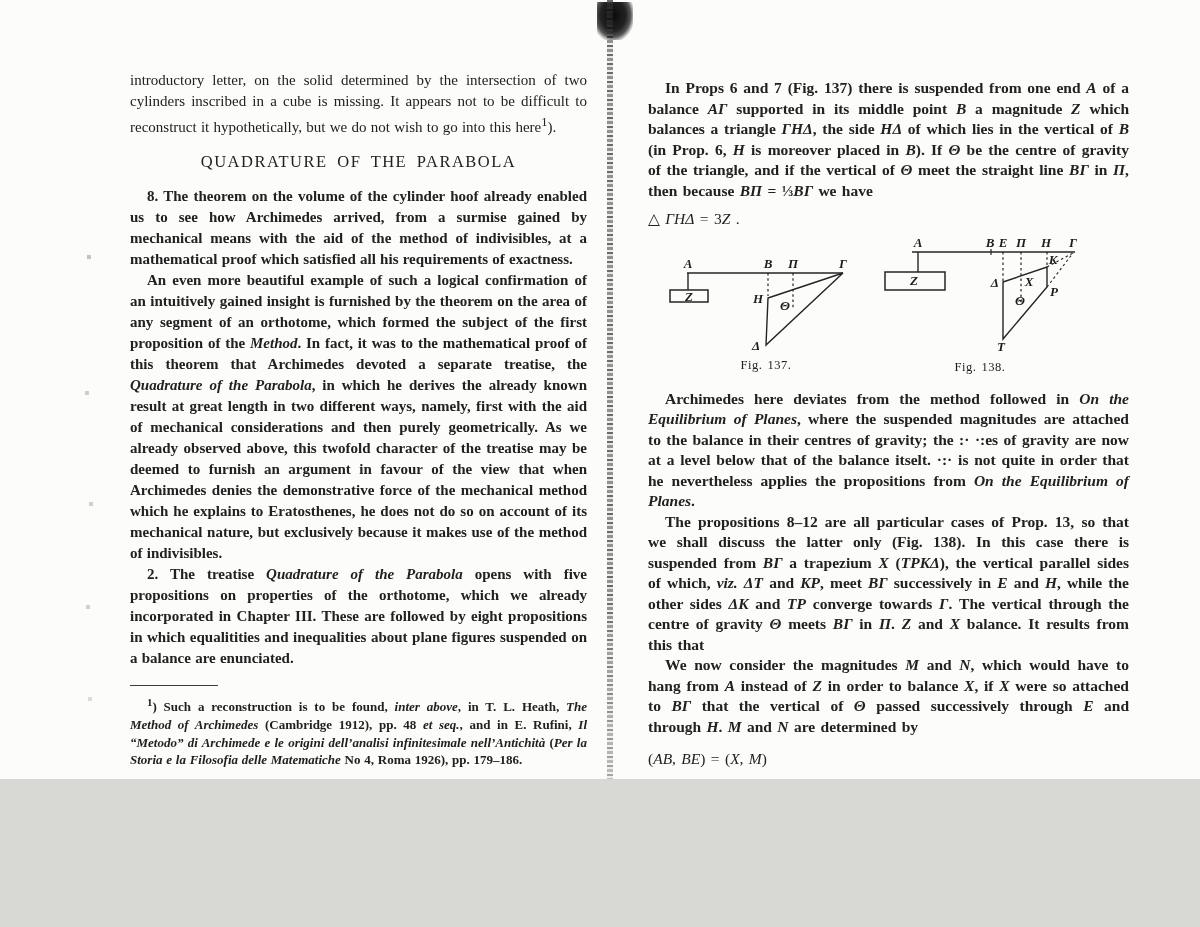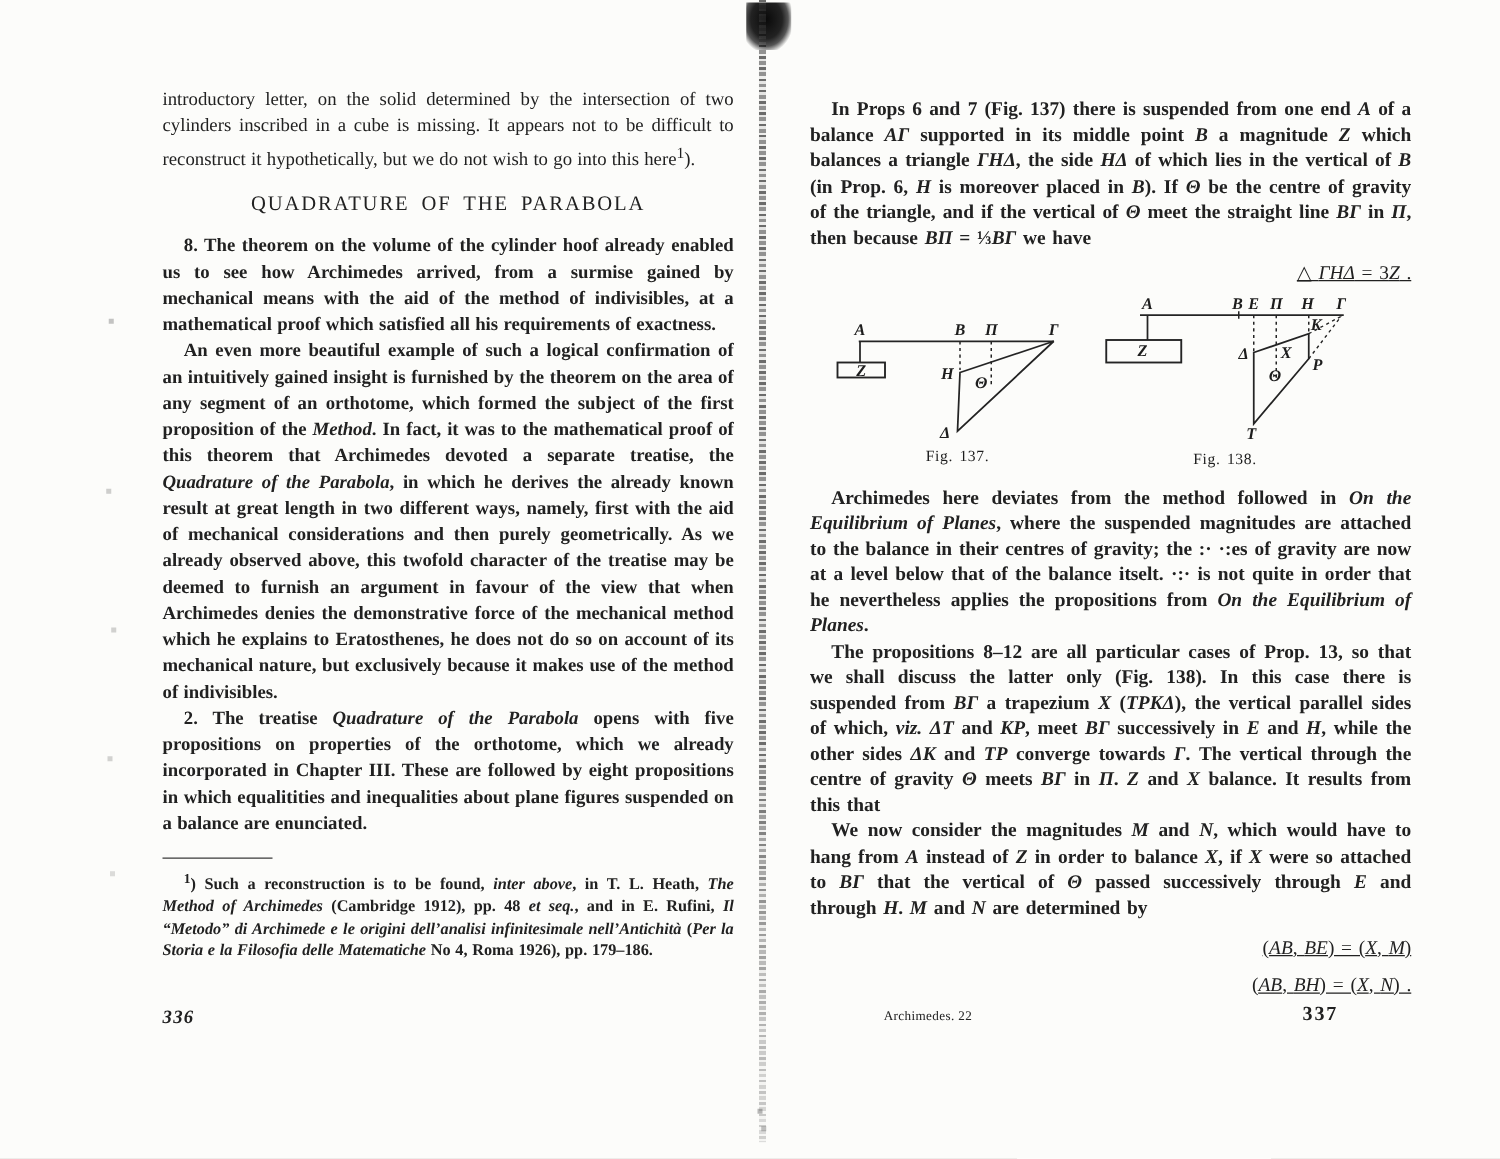--- a/index.html
+++ b/index.html
@@ -1,29 +1,29 @@
 <!DOCTYPE html>
 <html><head>
 <meta charset="utf-8">
 <style>
   html,body{margin:0;padding:0;background:#d8d8d4;}
-  .scan{position:relative;width:1200px;height:927px;background:#fcfcfa;overflow:hidden;
+  .scan{position:relative;width:1200px;height:779px;background:#fcfcfa;overflow:hidden;
         font-family:"Liberation Serif","DejaVu Serif",serif;color:#212121;}
   .col-left{position:absolute;left:130px;top:70px;width:457px;font-size:15px;line-height:21px;
             text-align:justify;word-spacing:.5px;}
   .col-right{position:absolute;left:648px;top:78px;width:481px;font-size:15.5px;line-height:20.5px;
              text-align:justify;word-spacing:1.5px;}
   p{margin:0;}
   .indent{text-indent:17px;font-weight:bold;}
   .chapter-label{text-align:center;font-size:11px;font-weight:bold;letter-spacing:2.5px;margin-top:39px;}
   .chapter-title{text-align:center;font-size:16.5px;letter-spacing:1.5px;margin-top:13px;word-spacing:4px;}
   .p-first{margin-top:14px;}
   .fn-rule{width:88px;border:0;border-top:1.2px solid #3a3a3a;margin:16px 0 8px 0;}
   .footnote{font-size:13px;line-height:17.6px;}
-  .eq{text-align:right;text-indent:0;margin:8px 0 7px 0;text-decoration:underline;}
+  .eq{text-align:left;text-indent:0;margin:8px 0 7px 0;}
   .eqrow{position:relative;}
   .eqnum{position:absolute;right:2px;top:0;}
   .figures{position:relative;height:152px;margin-top:4px;}
   .fig137{position:absolute;left:3px;top:3px;}
   .fig138{position:absolute;left:236px;top:0;}
   svg .lbl{font-family:"Liberation Serif",serif;font-style:italic;font-weight:bold;font-size:13px;fill:#1d1d1d;}
   svg .cap{font-family:"Liberation Serif",serif;font-style:normal;font-weight:normal;font-size:12.5px;
            fill:#1d1d1d;letter-spacing:.5px;}
   svg line,svg path,svg rect{stroke:#242424;fill:none;}
   .pagenum-left{position:absolute;left:130px;top:806px;font-size:15px;font-weight:bold;letter-spacing:1px;font-style:italic;}

